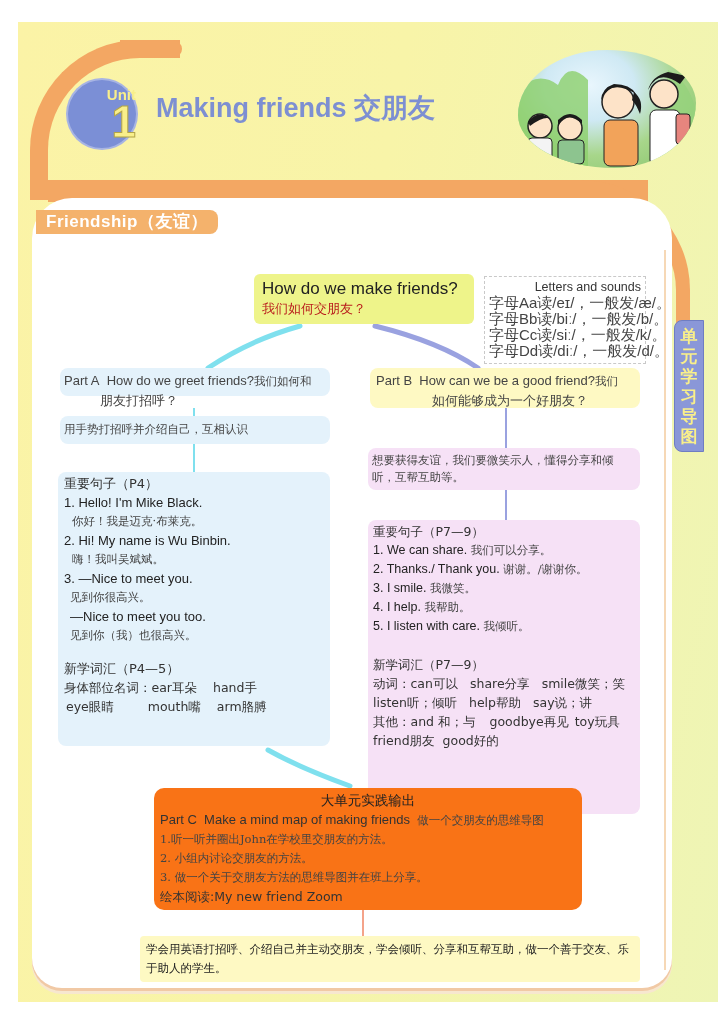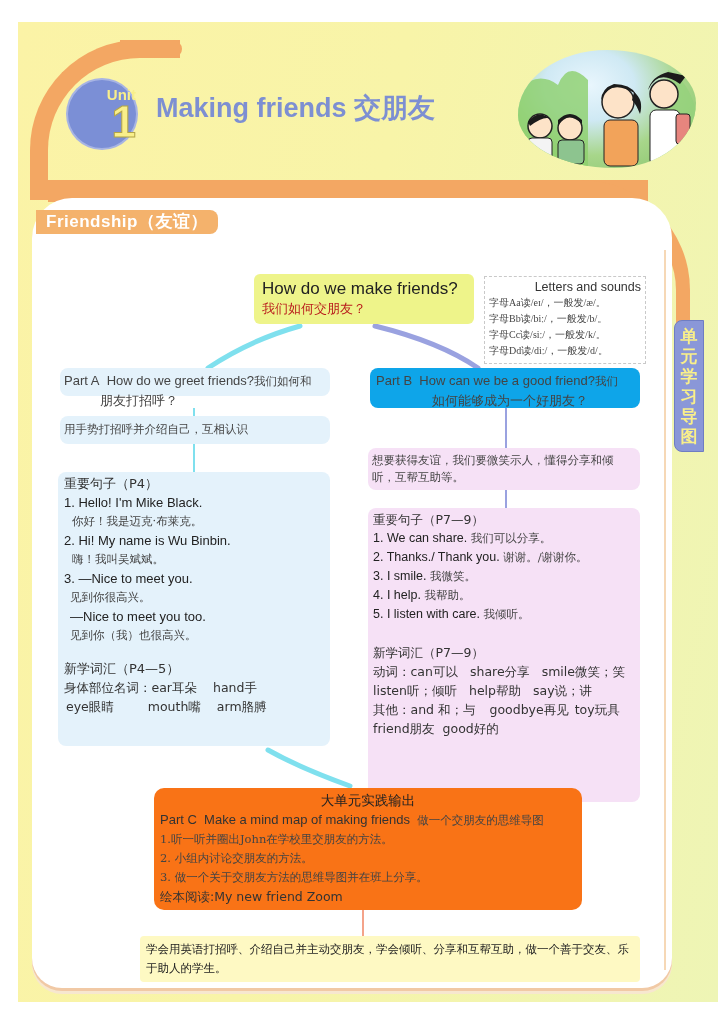--- a/index.html
+++ b/index.html
@@ -77,39 +77,39 @@
     padding: 4px 8px; border-radius: 6px;
   }
   .central .en { font-size: 17px; color: #222; line-height: 21px; }
   .central .cnq { font-family: Liberation Mono, monospace; font-size: 13px; color: #b91c1c; line-height: 22px; }
 
   .letters {
     left: 484px; top: 276px; width: 162px; height: 88px;
     border: 1px dashed #c9c9c9; border-radius: 0; padding: 2px 4px; font-size: 11.5px; line-height: 16px;
   }
   .letters .lt { text-align: right; font-size: 12.5px; color: #333; }
-  .letters .ln { font-family: Liberation Serif, serif; font-size: 10px; color: #444; white-space: nowrap; }
+  .letters .ln { font-family: Liberation Sans, sans-serif; font-size: 15px; color: #444; white-space: nowrap; }
 
   .partA { left: 60px; top: 368px; width: 270px; height: 28px; background: #e4f2fb; padding: 3px 4px; }
   .partA .p { font-size: 13px; color: #444; }
   .partA .p2 { padding-left: 36px; }
   .greetA { left: 60px; top: 416px; width: 270px; height: 28px; background: #e4f2fb; padding: 4px 4px; }
 
   .keyA { left: 58px; top: 472px; width: 272px; height: 274px; background: #e4f2fb; padding: 2px 6px; }
   .keyA .t { font-size: 13px; color: #333; }
   .keyA .en { font-size: 13px; color: #222; }
   .keyA .ind { padding-left: 8px; }
   .keyA .ind2 { padding-left: 6px; }
 
-  .partB { left: 370px; top: 368px; width: 270px; height: 40px; background: #0ea5e9; padding: 3px 6px; }
+  .partB { left: 370px; top: 368px; width: 270px; height: 40px; background: #fef9c3; padding: 3px 6px; }
   .partB .p { font-size: 13px; color: #444; }
   .partB .p2 { padding-left: 56px; }
   .friendB { left: 368px; top: 448px; width: 272px; height: 42px; background: #f6e1f6; padding: 4px 4px; line-height: 17px; }
 
-  .keyB { left: 368px; top: 508px; width: 272px; height: 294px; background: #f6e1f6; padding: 2px 5px; }
+  .keyB { left: 368px; top: 520px; width: 272px; height: 294px; background: #f6e1f6; padding: 2px 5px; }
   .keyB .en { font-size: 12.5px; color: #222; }
 
   .partC { left: 154px; top: 788px; width: 428px; height: 122px; background: #f97316; padding: 3px 6px; border-radius: 10px; }
   .partC .ct { text-align: center; font-size: 13.5px; color: #222; font-family: "DejaVu Sans", sans-serif; }
   .partC .en { font-size: 13px; color: #333; }
 
   .goal { left: 140px; top: 936px; width: 500px; height: 46px; background: #fef9c3; padding: 4px 6px; line-height: 19px; border-radius: 4px; }
   .goal .cn { font-size: 11.5px; color: #222; }
 
   .vword { display: inline-block; margin-right: 16px; }

